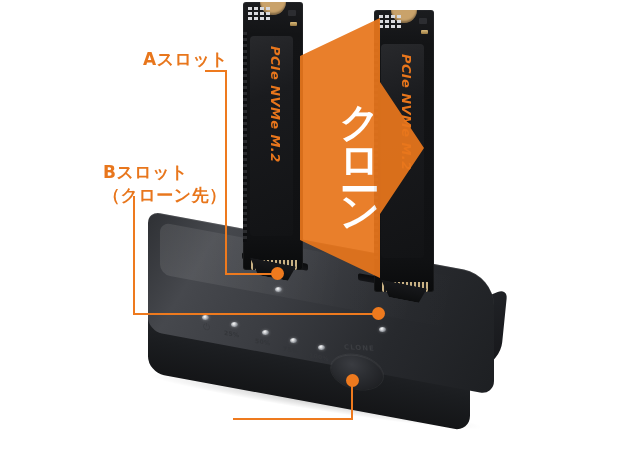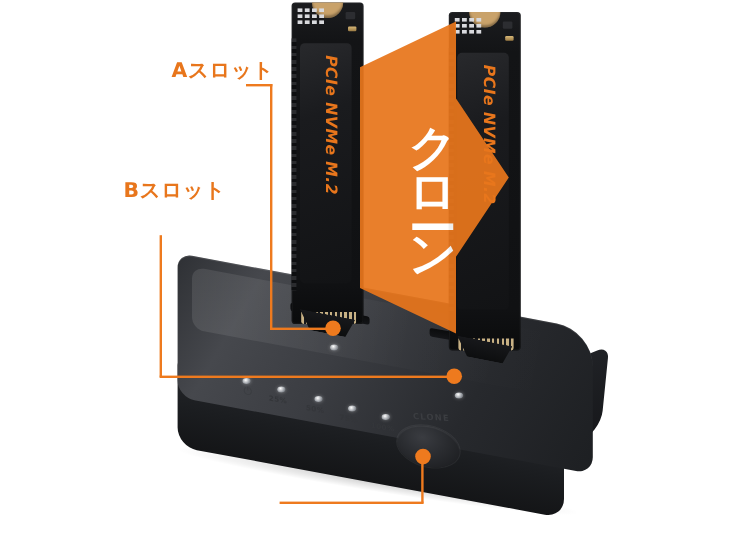--- a/index.html
+++ b/index.html
@@ -344,18 +344,19 @@
   <div class="dot" style="left:372px;top:307px;"></div>
 
   <div class="lead lead-h" style="left:233px;top:418px;width:120px;"></div>
   <div class="lead lead-v" style="left:351px;top:380px;height:39px;"></div>
   <div class="dot" style="left:346px;top:374px;"></div>
 
   <div class="callout" style="left:103px;top:48px;margin-left:40px;">
     <span>Aスロット</span>
   </div>
 
-  <div class="callout" style="left:103px;top:148px;">
+  <div class="callout" style="left:103px;top:161px;">
     <span>Bスロット</span>
+    <span class="l2">（クローン先）</span>
   </div>
 
 
 </div>
 
 </body></html>

